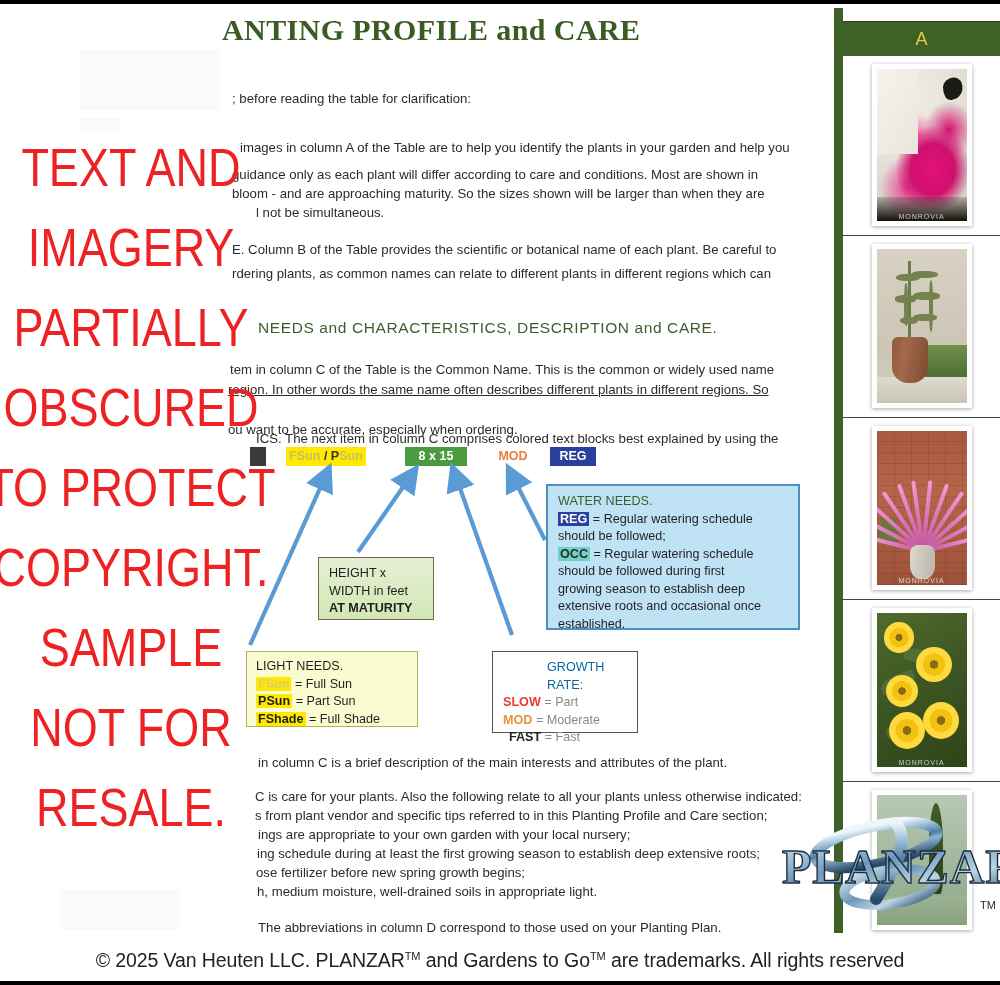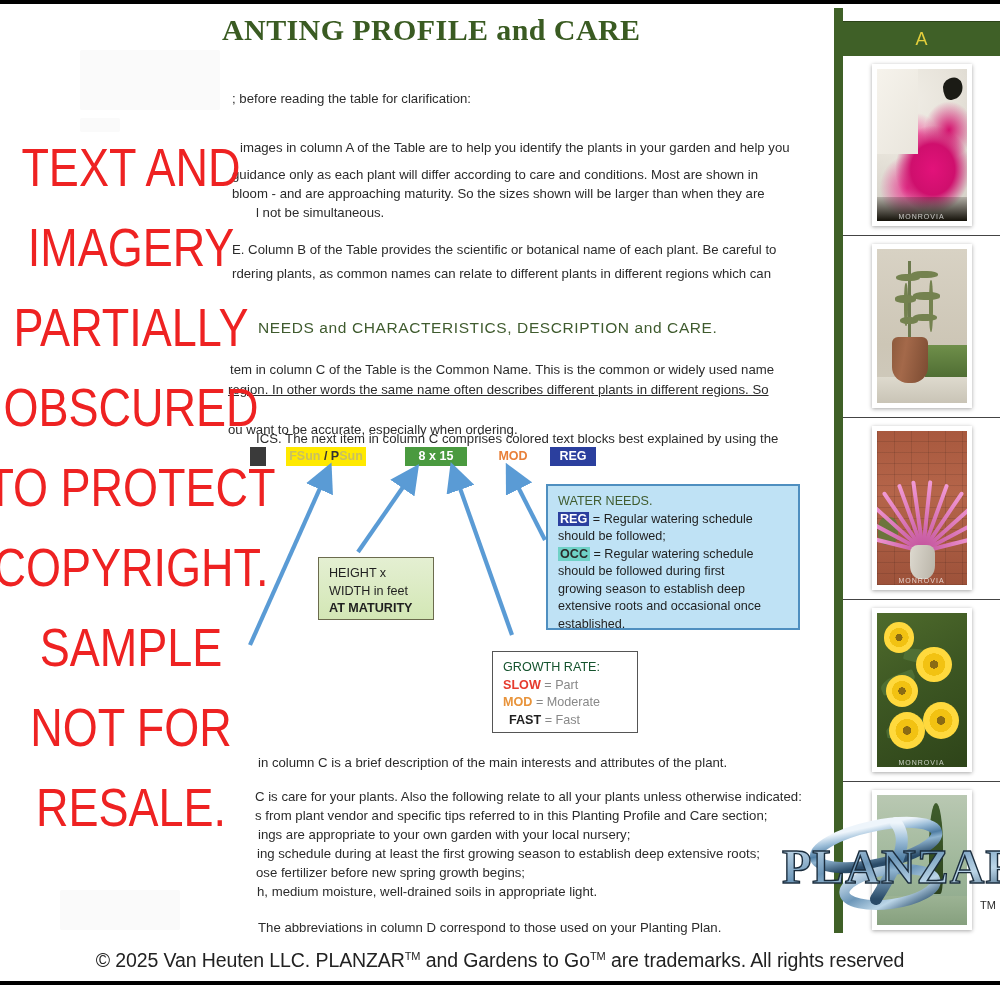--- a/index.html
+++ b/index.html
@@ -115,21 +115,21 @@
   #box-light .title{color:#1f1f1f;}
   #box-light .fsun{background:#ffe900;color:#d8cf6a;font-weight:bold;}
   #box-light .psunA{background:#ffe900;color:#1f1f1f;font-weight:bold;}
   #box-light .fshade{background:#ffe900;color:#1f1f1f;font-weight:bold;}
 
   #box-growth{
     left:492px;top:651px;width:146px;height:82px;
     background:#ffffff;border:1.5px solid #555;
     padding:7px 0 0 10px;
   }
-  #box-growth .title{color:#14532d;}
+  #box-growth .title{color:#0369a1;margin-left:44px;}
   #box-growth .slow{color:#e63b2e;font-weight:bold;}
   #box-growth .mod{color:#e8933a;font-weight:bold;}
   #box-growth .fast{color:#1f1f1f;font-weight:bold;padding-left:6px;}
   .eq{color:#888;}
 
   
   #arrows{position:absolute;left:0;top:0;width:830px;height:940px;z-index:15;pointer-events:none;}
 
   
   #sidebar{
@@ -298,20 +298,26 @@
     <span class="ct">extensive roots and occasional once</span>
     <span class="ct">established.</span>
   </div>
 
   <div class="callout" id="box-height">
     <span class="ct">HEIGHT x</span>
     <span class="ct">WIDTH in feet</span>
     <span class="ct b">AT MATURITY</span>
   </div>
 
+  <div class="callout" id="box-light">
+    <span class="ct title">LIGHT NEEDS.</span>
+    <span class="ct"><span class="hl fsun">FSun</span><span> = Full Sun</span></span>
+    <span class="ct"><span class="hl psunA">PSun</span><span> = Part Sun</span></span>
+    <span class="ct"><span class="hl fshade">FShade</span><span> = Full Shade</span></span>
+  </div>
 
   <div class="callout" id="box-growth">
     <span class="ct title">GROWTH RATE:</span>
     <span class="ct"><span class="slow">SLOW</span><span class="eq"> = Part</span></span>
     <span class="ct"><span class="mod">MOD</span><span class="eq"> = Moderate</span></span>
     <span class="ct"><span class="fast">FAST</span><span class="eq"> = Fast</span></span>
   </div>
 
   <div class="para" style="left:258px;top:753px;">in column C is a brief description of the main interests and attributes of the plant.</div>
 

